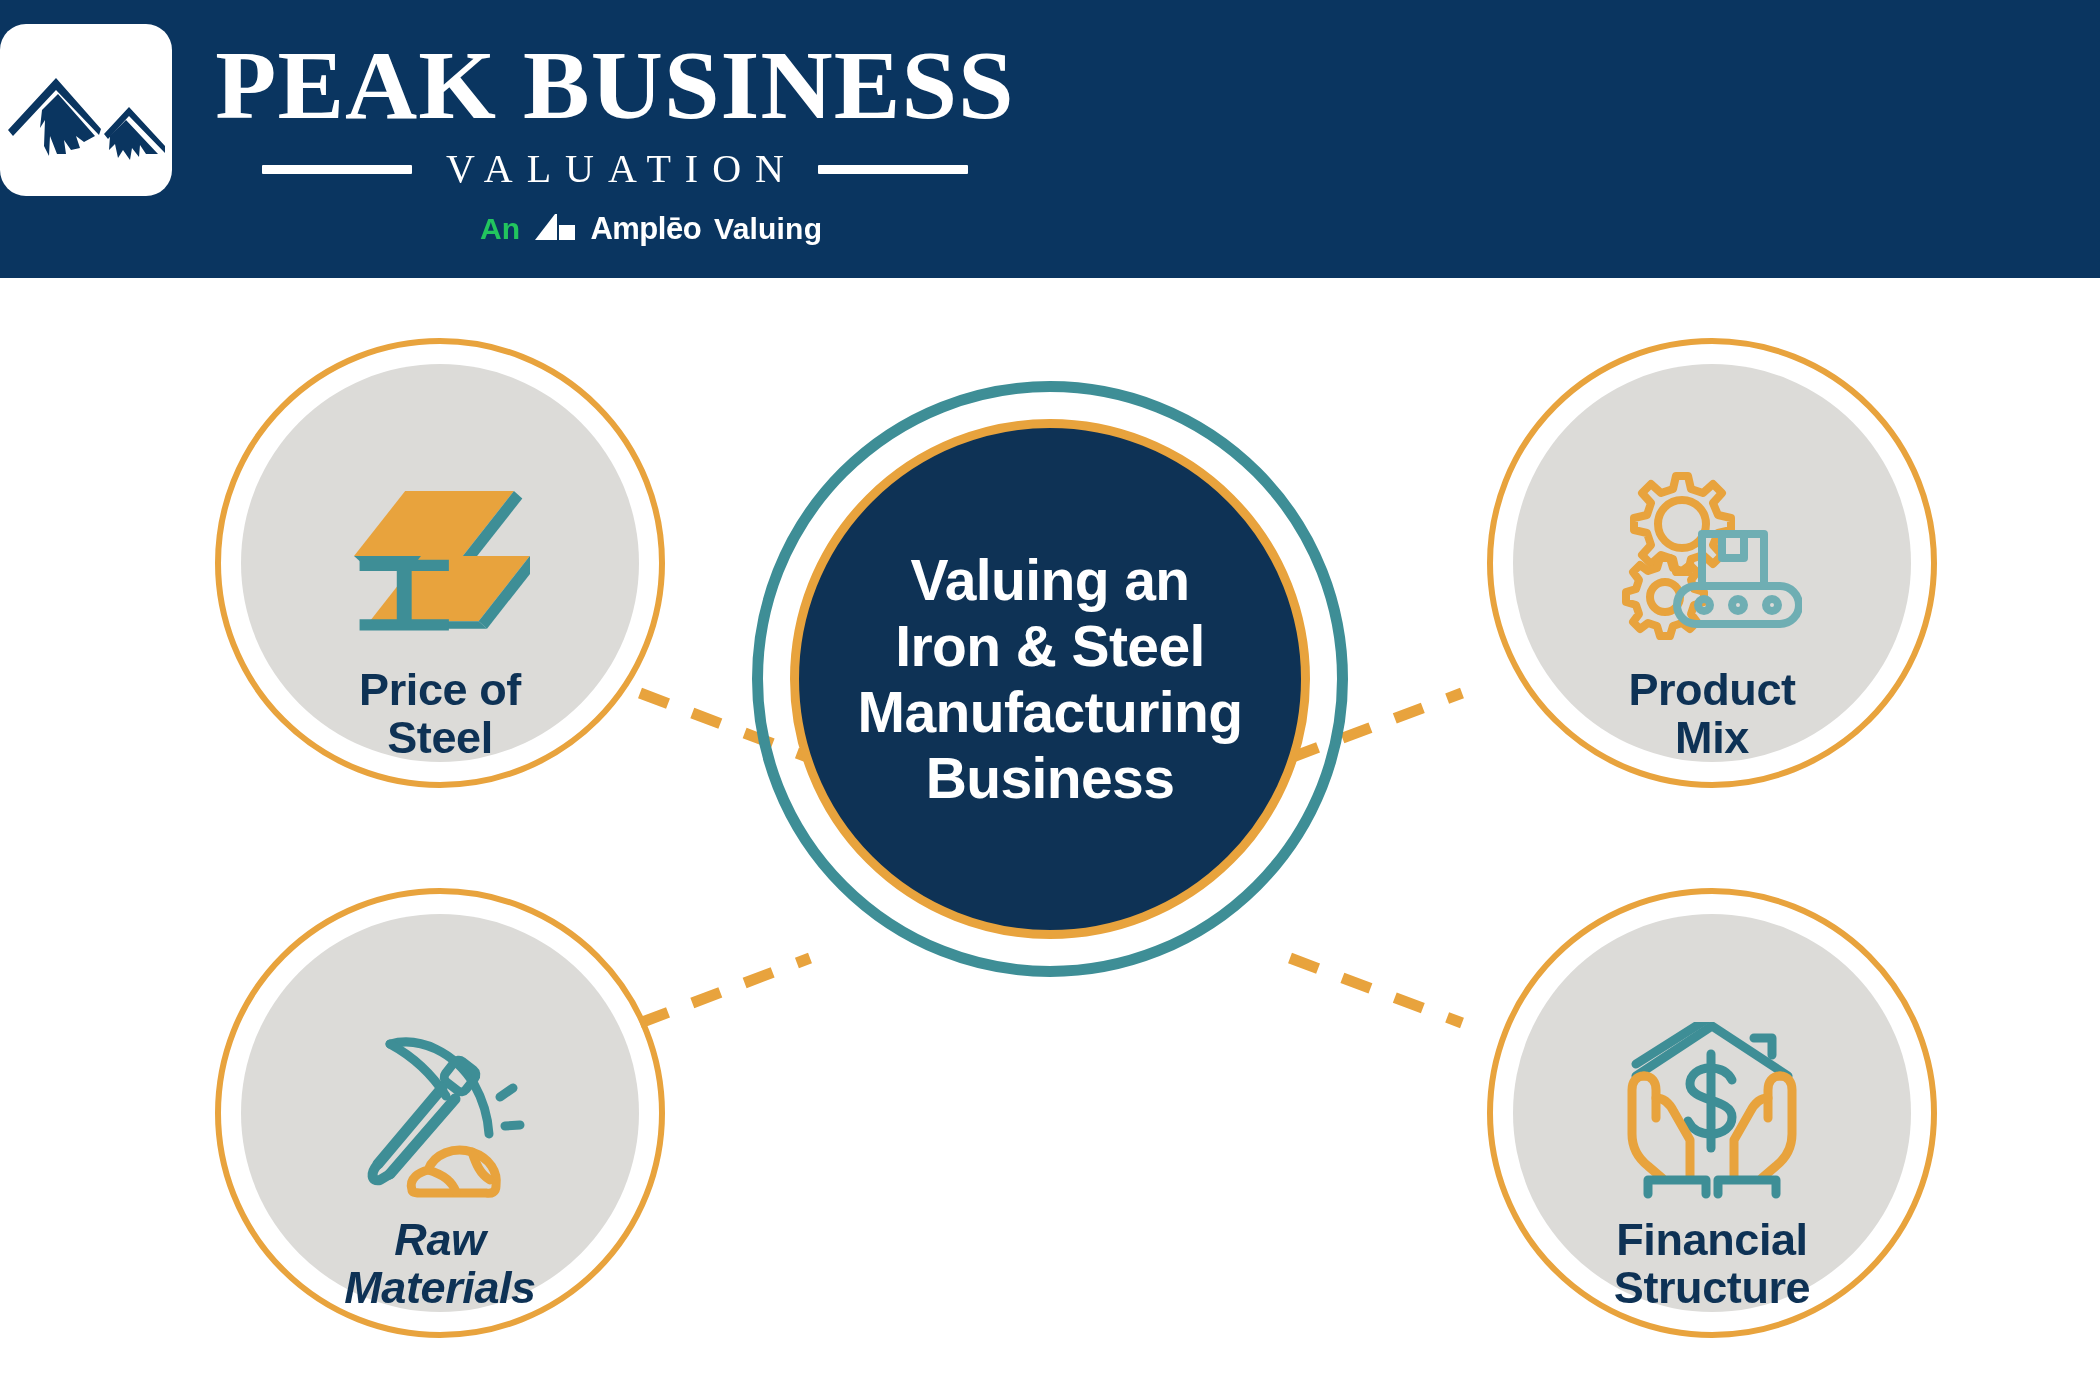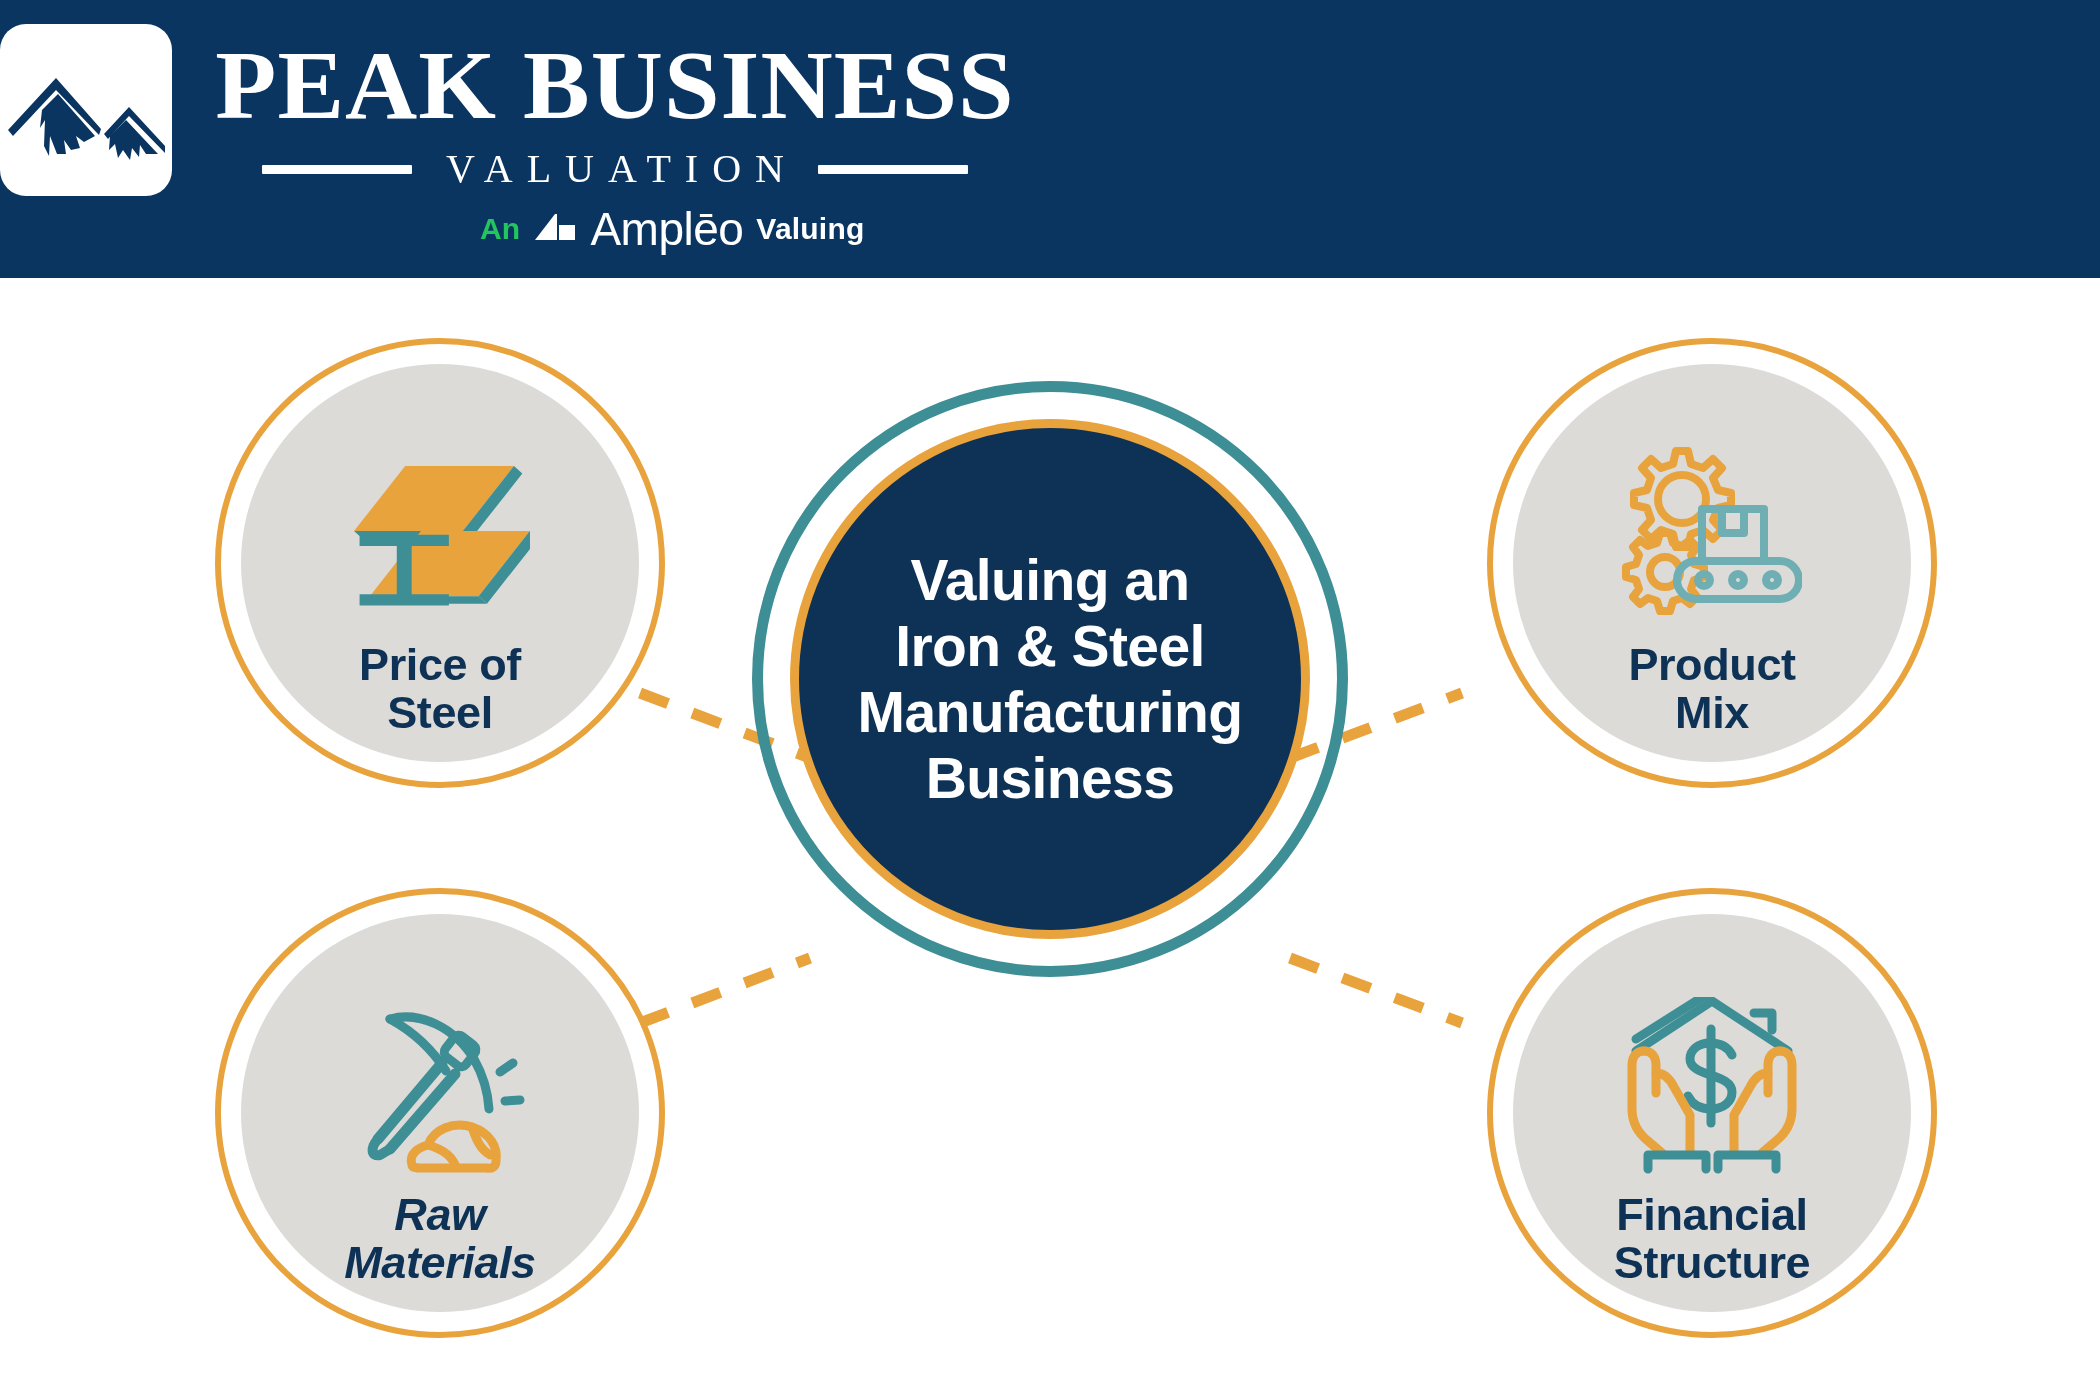--- a/index.html
+++ b/index.html
@@ -100,22 +100,22 @@
   }
   .ampleo-an {
     color: #22c55e;
     font-size: 30px;
     font-weight: bold;
     letter-spacing: 0.2px;
   }
   .ampleo-glyph { display: block; }
   .ampleo-name {
     color: #ffffff;
-    font-size: 46px;
-    font-weight: normal;
+    font-size: 31px;
+    font-weight: bold;
     letter-spacing: -0.5px;
   }
   .ampleo-company {
     color: #ffffff;
     font-size: 30px;
     font-weight: bold;
     letter-spacing: 0.2px;
   }
 
   
@@ -150,21 +150,21 @@
   }
   .node-disc {
     position: absolute;
     left: 26px; top: 26px;
     width: 398px; height: 398px;
     border-radius: 50%;
     background: #DCDBD8;
     display: flex;
     flex-direction: column;
     align-items: center;
-    justify-content: center;
+    justify-content: flex-end;
     box-sizing: border-box;
     padding-top: 58px;
   }
   .node-icon {
     width: 190px;
     height: 180px;
     display: flex;
     align-items: center;
     justify-content: center;
   }

